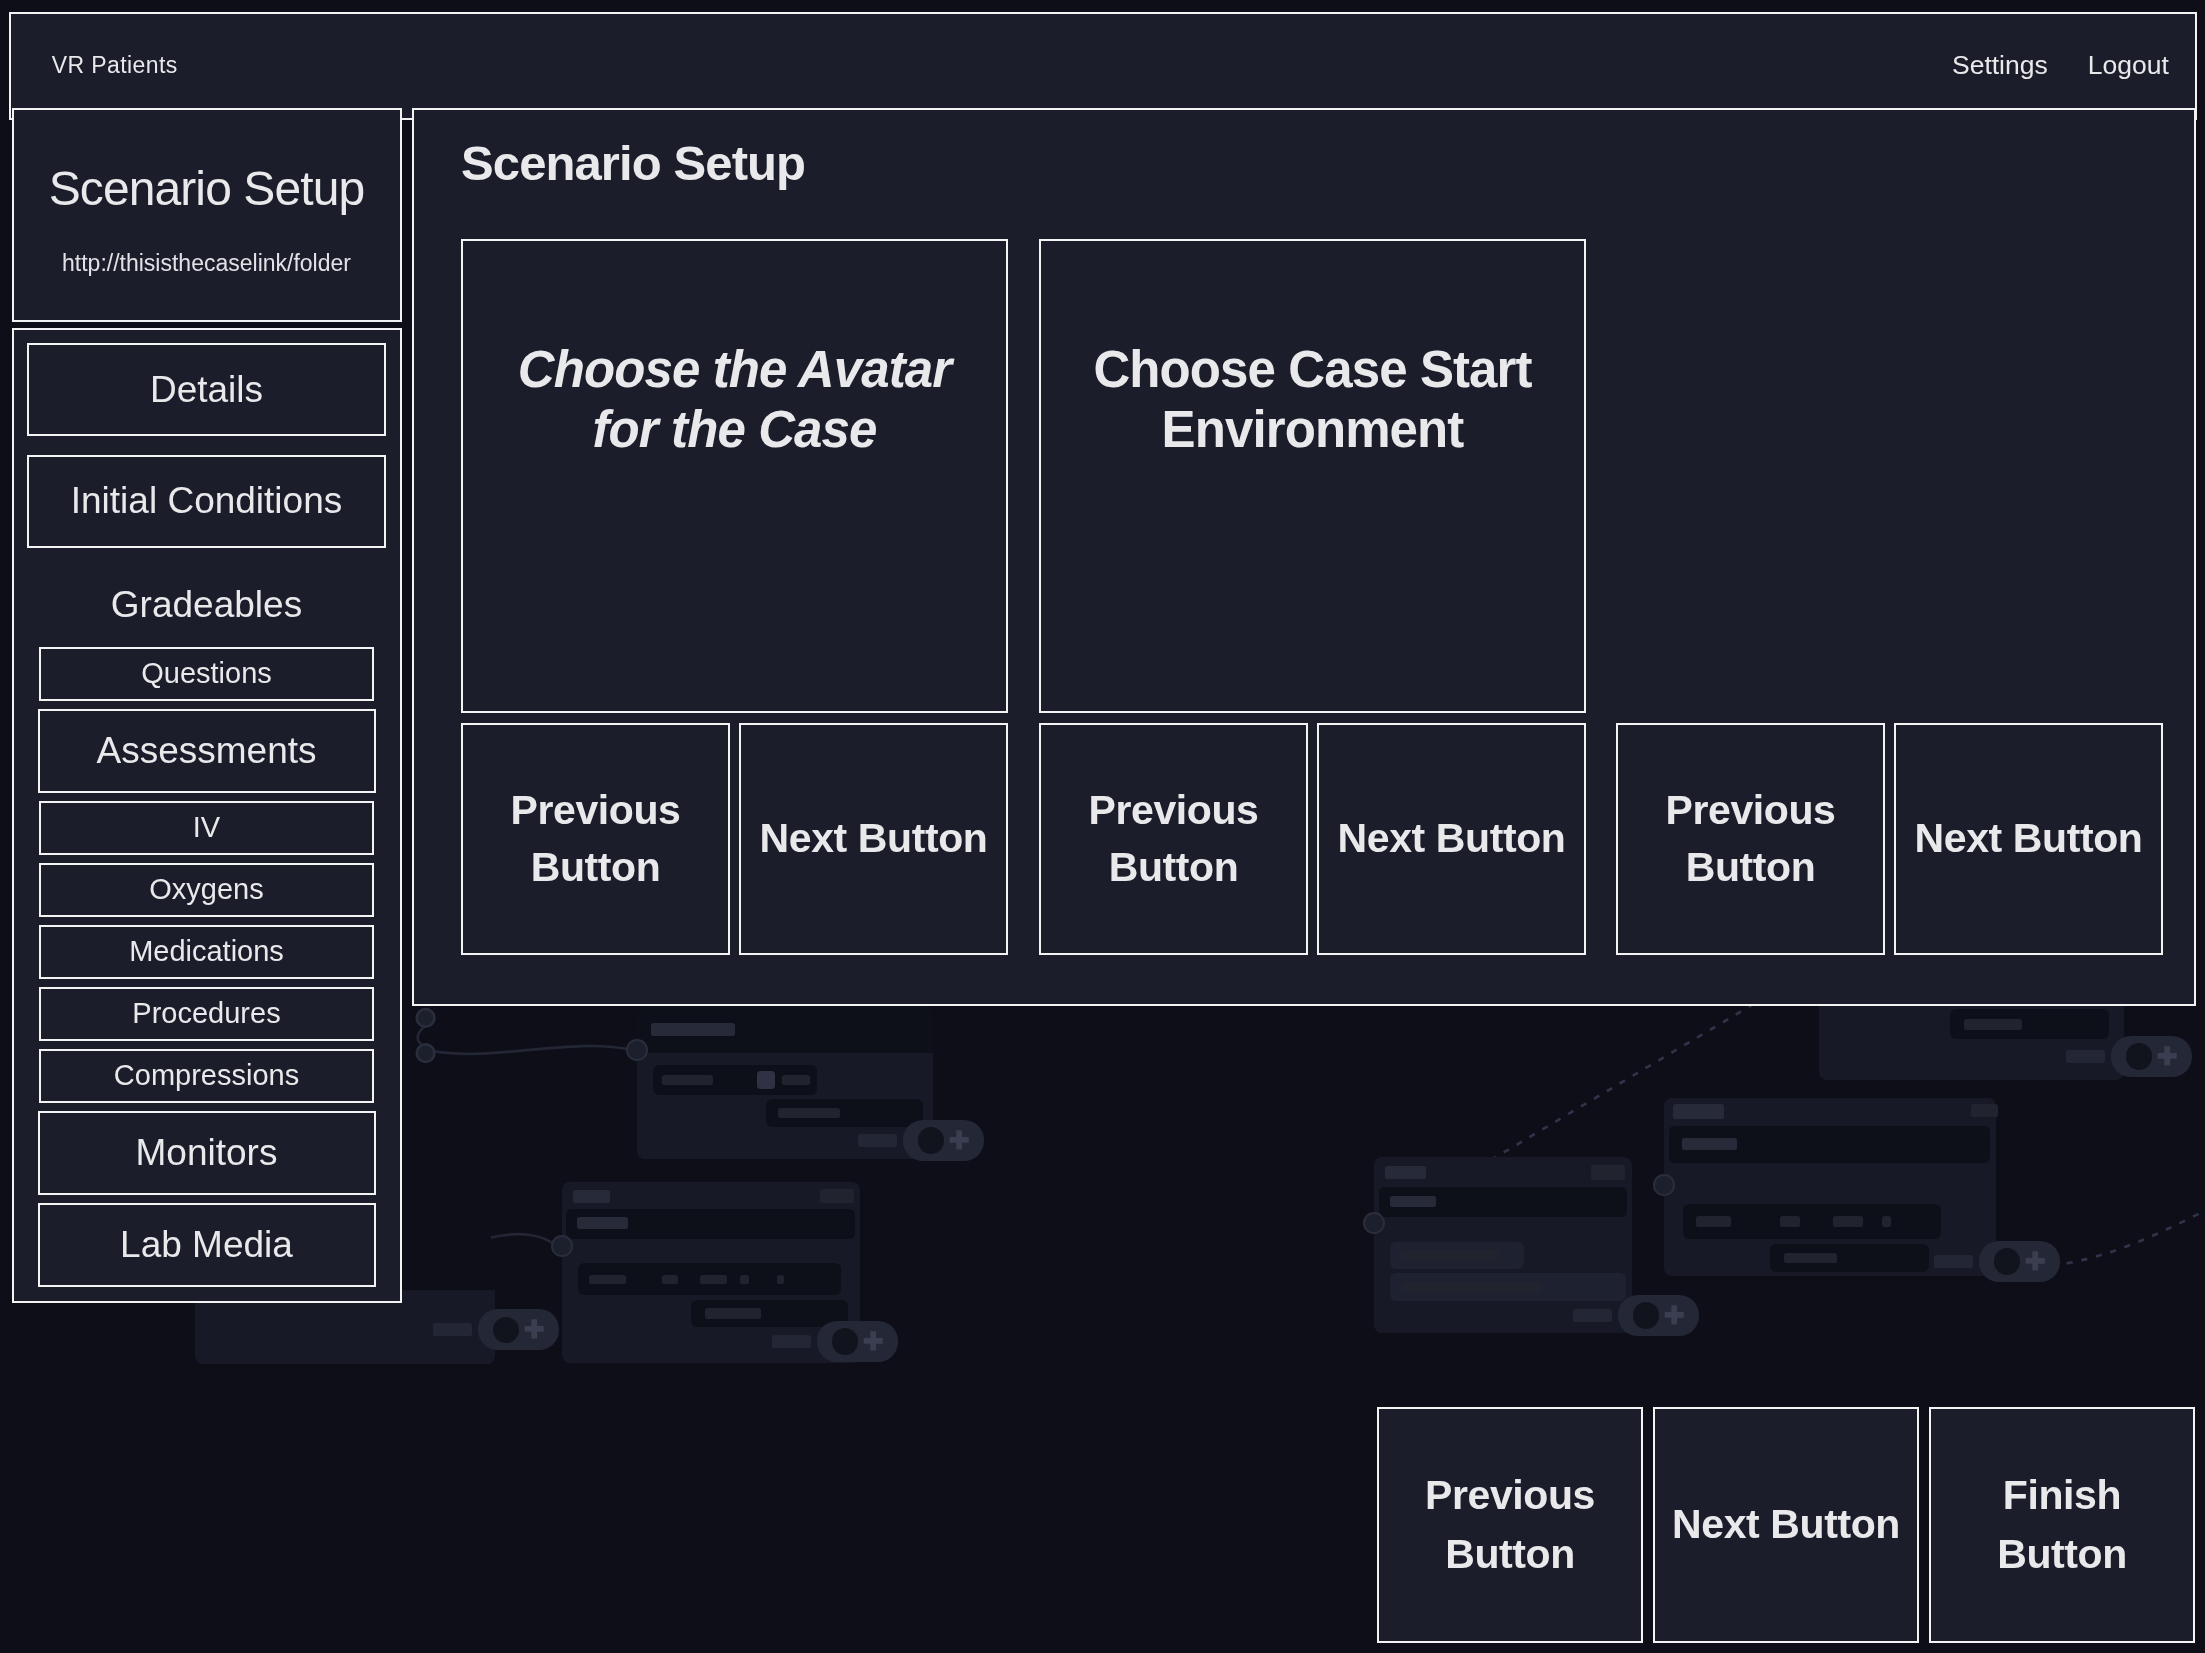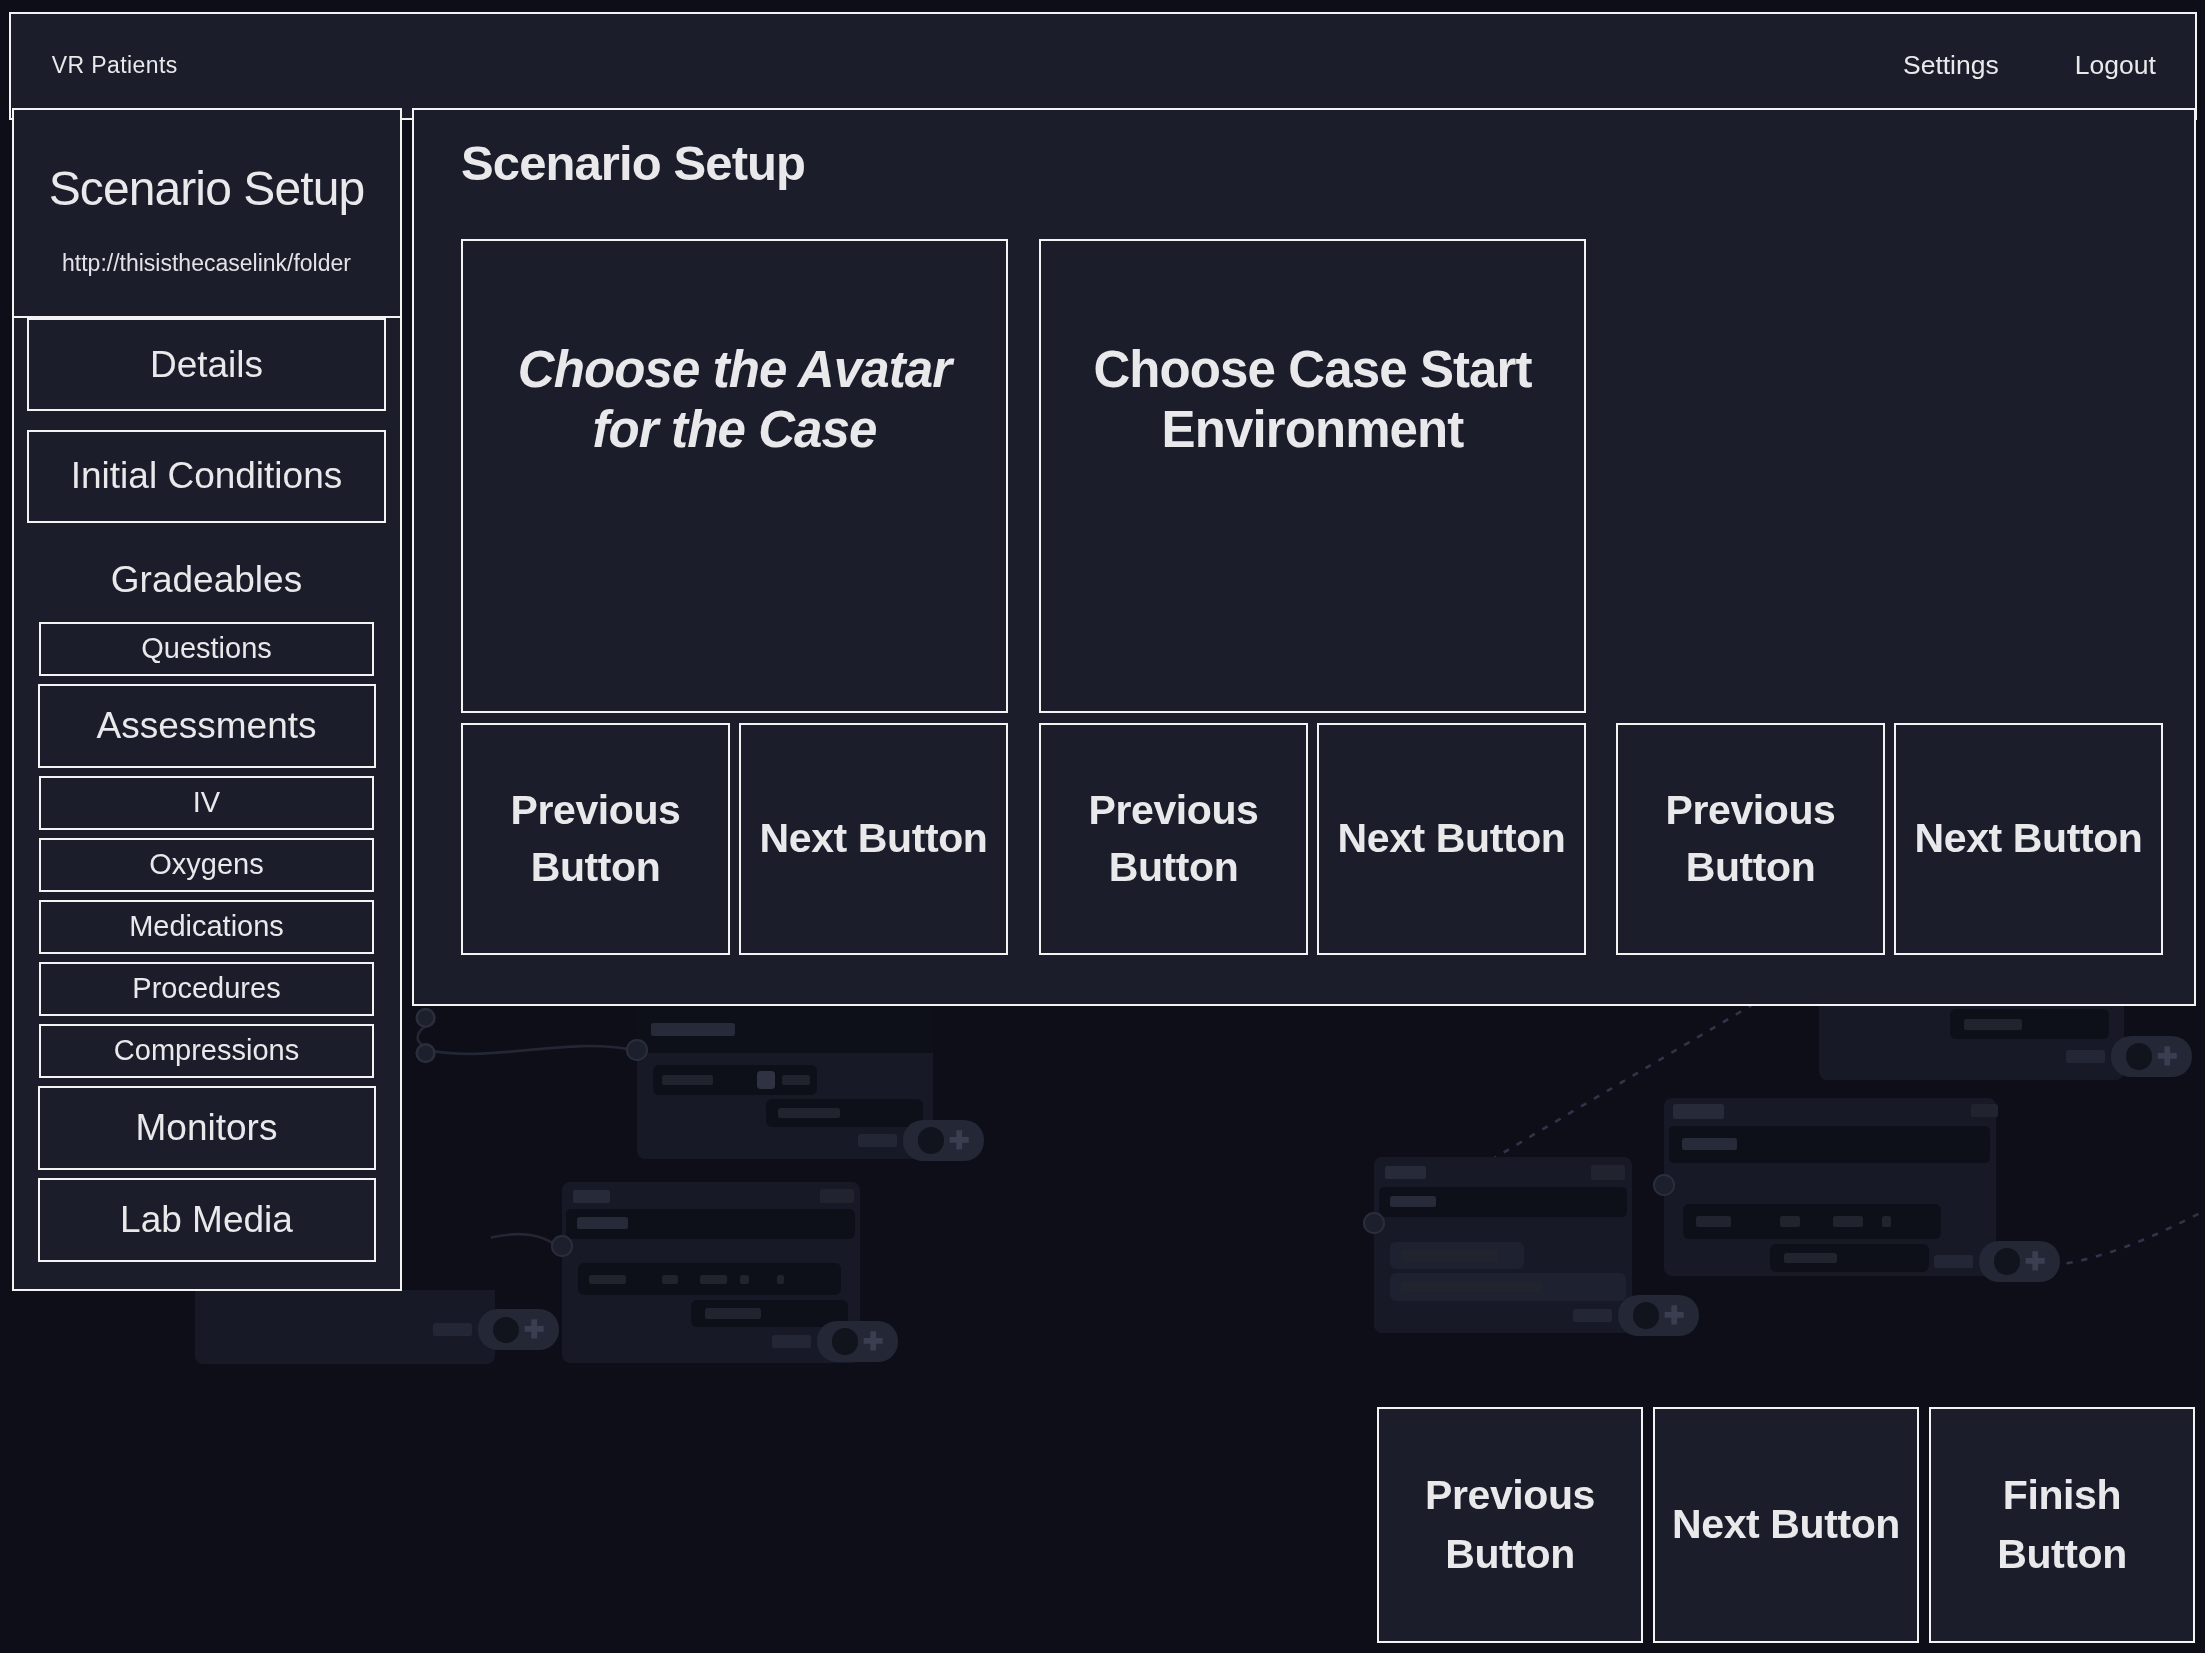--- a/index.html
+++ b/index.html
@@ -6,28 +6,28 @@
   #app{
     position:relative;width:2206px;height:1653px;overflow:hidden;
     background:#0d0e18;font-family:"Liberation Sans",sans-serif;color:#e9e9ec;
     -webkit-font-smoothing:antialiased;
   }
   
   .surface{position:absolute;background:#1b1e2a;border:2.6px solid #f3f3f4;box-sizing:border-box;}
   
   #topbar{left:8.8px;top:11.5px;width:2188px;height:108px;display:flex;align-items:center;}
   #brand{font-size:23px;margin-left:41px;letter-spacing:0.4px;}
-  #topnav{margin-left:auto;display:flex;gap:76px;margin-right:39px;font-size:26.5px;}
+  #topnav{margin-left:auto;display:flex;gap:40px;margin-right:26px;font-size:26.5px;}
   #topnav .navlink{cursor:pointer;}
   
   #sb-head{left:11.5px;top:108px;width:390px;height:214px;text-align:center;}
   #sb-head .sb-title{margin-top:51px;font-size:48px;letter-spacing:-0.9px;}
   #sb-head .sb-link{margin-top:34px;font-size:23px;color:#e2e2e6;}
   
-  #sb-menu{left:11.5px;top:316px;width:390px;height:975px;padding-top:0;}
+  #sb-menu{left:11.5px;top:328px;width:390px;height:975px;padding-top:13px;}
   .sb-item{
     border:2.6px solid #f3f3f4;box-sizing:border-box;display:flex;align-items:center;
     justify-content:center;text-align:center;cursor:pointer;background:#1b1e2a;
   }
   .sb-big{height:93px;margin:0 13.2px 18.5px;font-size:37px;}
   .sb-mid{height:84px;margin:0 24px 8px;font-size:37px;}
   .sb-small{height:54px;margin:0 25.6px 8px;font-size:29px;}
   .sb-label{height:83px;display:flex;align-items:center;justify-content:center;font-size:37px;}
   
   #main{left:412px;top:108px;width:1784px;height:898px;}

